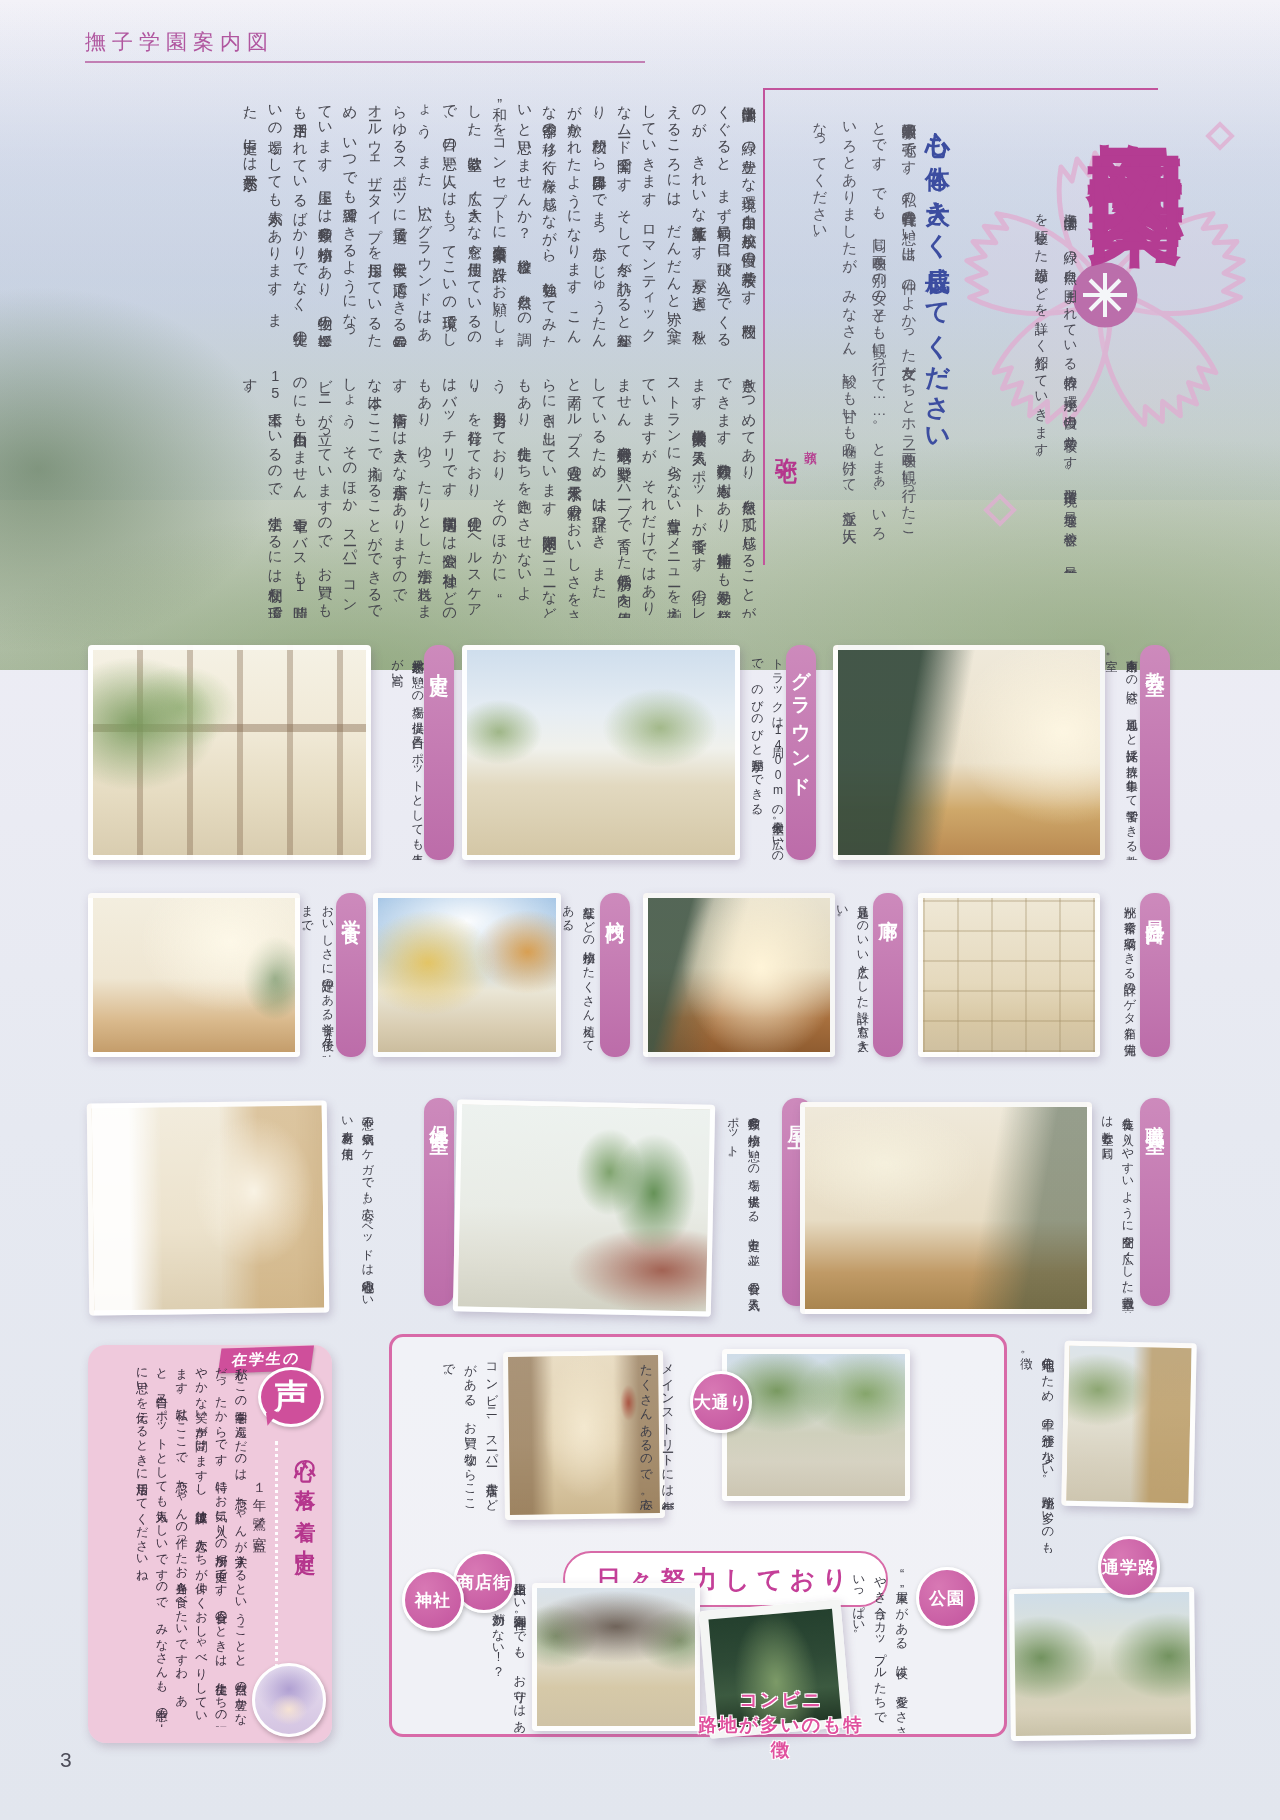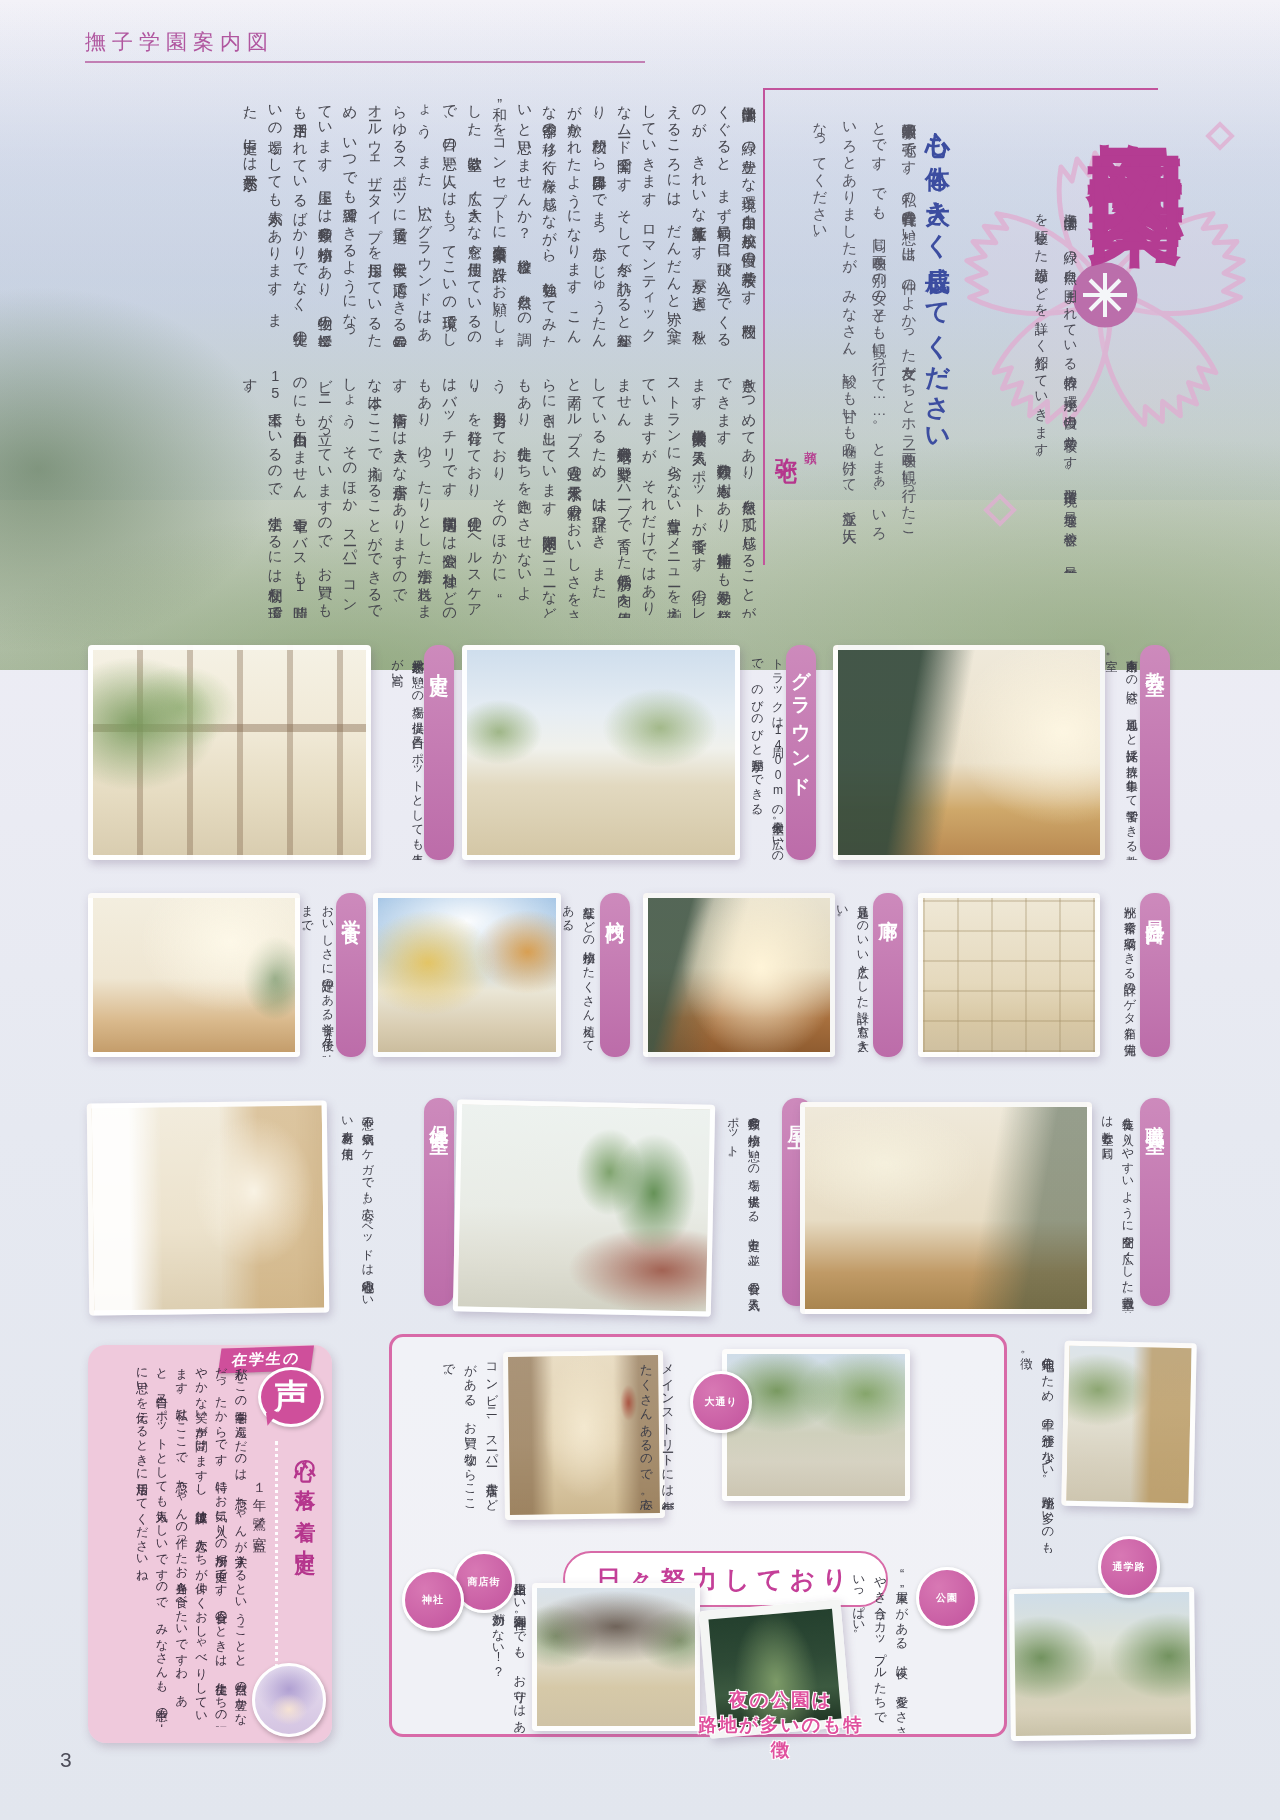--- a/index.html
+++ b/index.html
@@ -98,21 +98,21 @@
       radial-gradient(40px 34px at 50% 34%,#b0a0d2,transparent 80%),
       linear-gradient(180deg,#e8e0f0,#d4c4e2);}
 
   
   .surround{left:389px;top:1334px;width:618px;height:403px;border:3px solid #d86aa8;
     border-radius:14px;background:rgba(253,251,253,.5);}
   .s-pill{position:absolute;left:171px;top:214px;width:325px;height:56px;border-radius:30px;
     background:#fff;border:2px solid #d86aa8;color:#c43f98;font-size:25px;font-weight:bold;
     letter-spacing:7px;display:flex;align-items:center;justify-content:center;}
   .s-circle{position:absolute;width:62px;height:62px;border-radius:50%;color:#fff;font-weight:bold;
-    font-size:10px;letter-spacing:1px;display:flex;align-items:center;justify-content:center;
+    font-size:17px;letter-spacing:1px;display:flex;align-items:center;justify-content:center;
     background:radial-gradient(circle at 35% 30%,#d878b4,#c2539d);border:3px solid #fff;
     box-shadow:1px 2px 5px rgba(0,0,0,.22);z-index:4;}
   .s-cap{font-size:12.5px;line-height:1.72;letter-spacing:.8px;color:#3e3e48;overflow:hidden;z-index:3;}
   .pola-cap{left:688px;top:1688px;width:186px;text-align:center;color:#e0519e;font-weight:bold;
     font-size:18.5px;line-height:1.35;letter-spacing:2px;z-index:6;
     text-shadow:1px 1px 0 #fff,-1px 1px 0 #fff,1px -1px 0 #fff,-1px -1px 0 #fff;}
 </style>
 </head>
 <body>
 
@@ -218,21 +218,21 @@
     <div class="s-circle" style="left:10px;top:232px;">神社</div>
     <div class="abs s-cap v" style="left:74px;top:236px;height:160px;width:64px;">由緒正しい御園神社。でも、お守りはあまり効力がない!?</div>
     <div class="photo" id="p-jinja" style="left:140px;top:246px;width:168px;height:148px;"></div>
 
     <div class="photo r-n1" id="p-pola" style="left:312px;top:268px;width:142px;height:128px;transform:rotate(-5deg);"></div>
     <div class="abs s-cap v" style="left:458px;top:230px;height:166px;width:62px;">“東屋”がある。夜は、愛をささやき合うカップルたちでいっぱい。</div>
     <div class="s-circle" style="left:524px;top:230px;">公園</div>
   </div>
 
   <div class="abs pola-cap">
-    <div>夜の公園は</div>
+    <div>コンビニ</div>
     <div>路地が多いのも特徴</div>
   </div>
 
   <div class="abs s-cap v" style="left:1012px;top:1348px;height:205px;width:46px;">住宅地のため、車の通行が少ない。路地が多いのも特徴。</div>
   <div class="photo r-p1" id="p-tsu" style="left:1063px;top:1342px;width:132px;height:165px;"></div>
   <div class="s-circle" style="left:1098px;top:1536px;">通学路</div>
   <div class="photo r-n05" id="p-koen" style="left:1010px;top:1588px;width:185px;height:152px;"></div>
 
   <div class="abs pagenum">3</div>
 </div>

